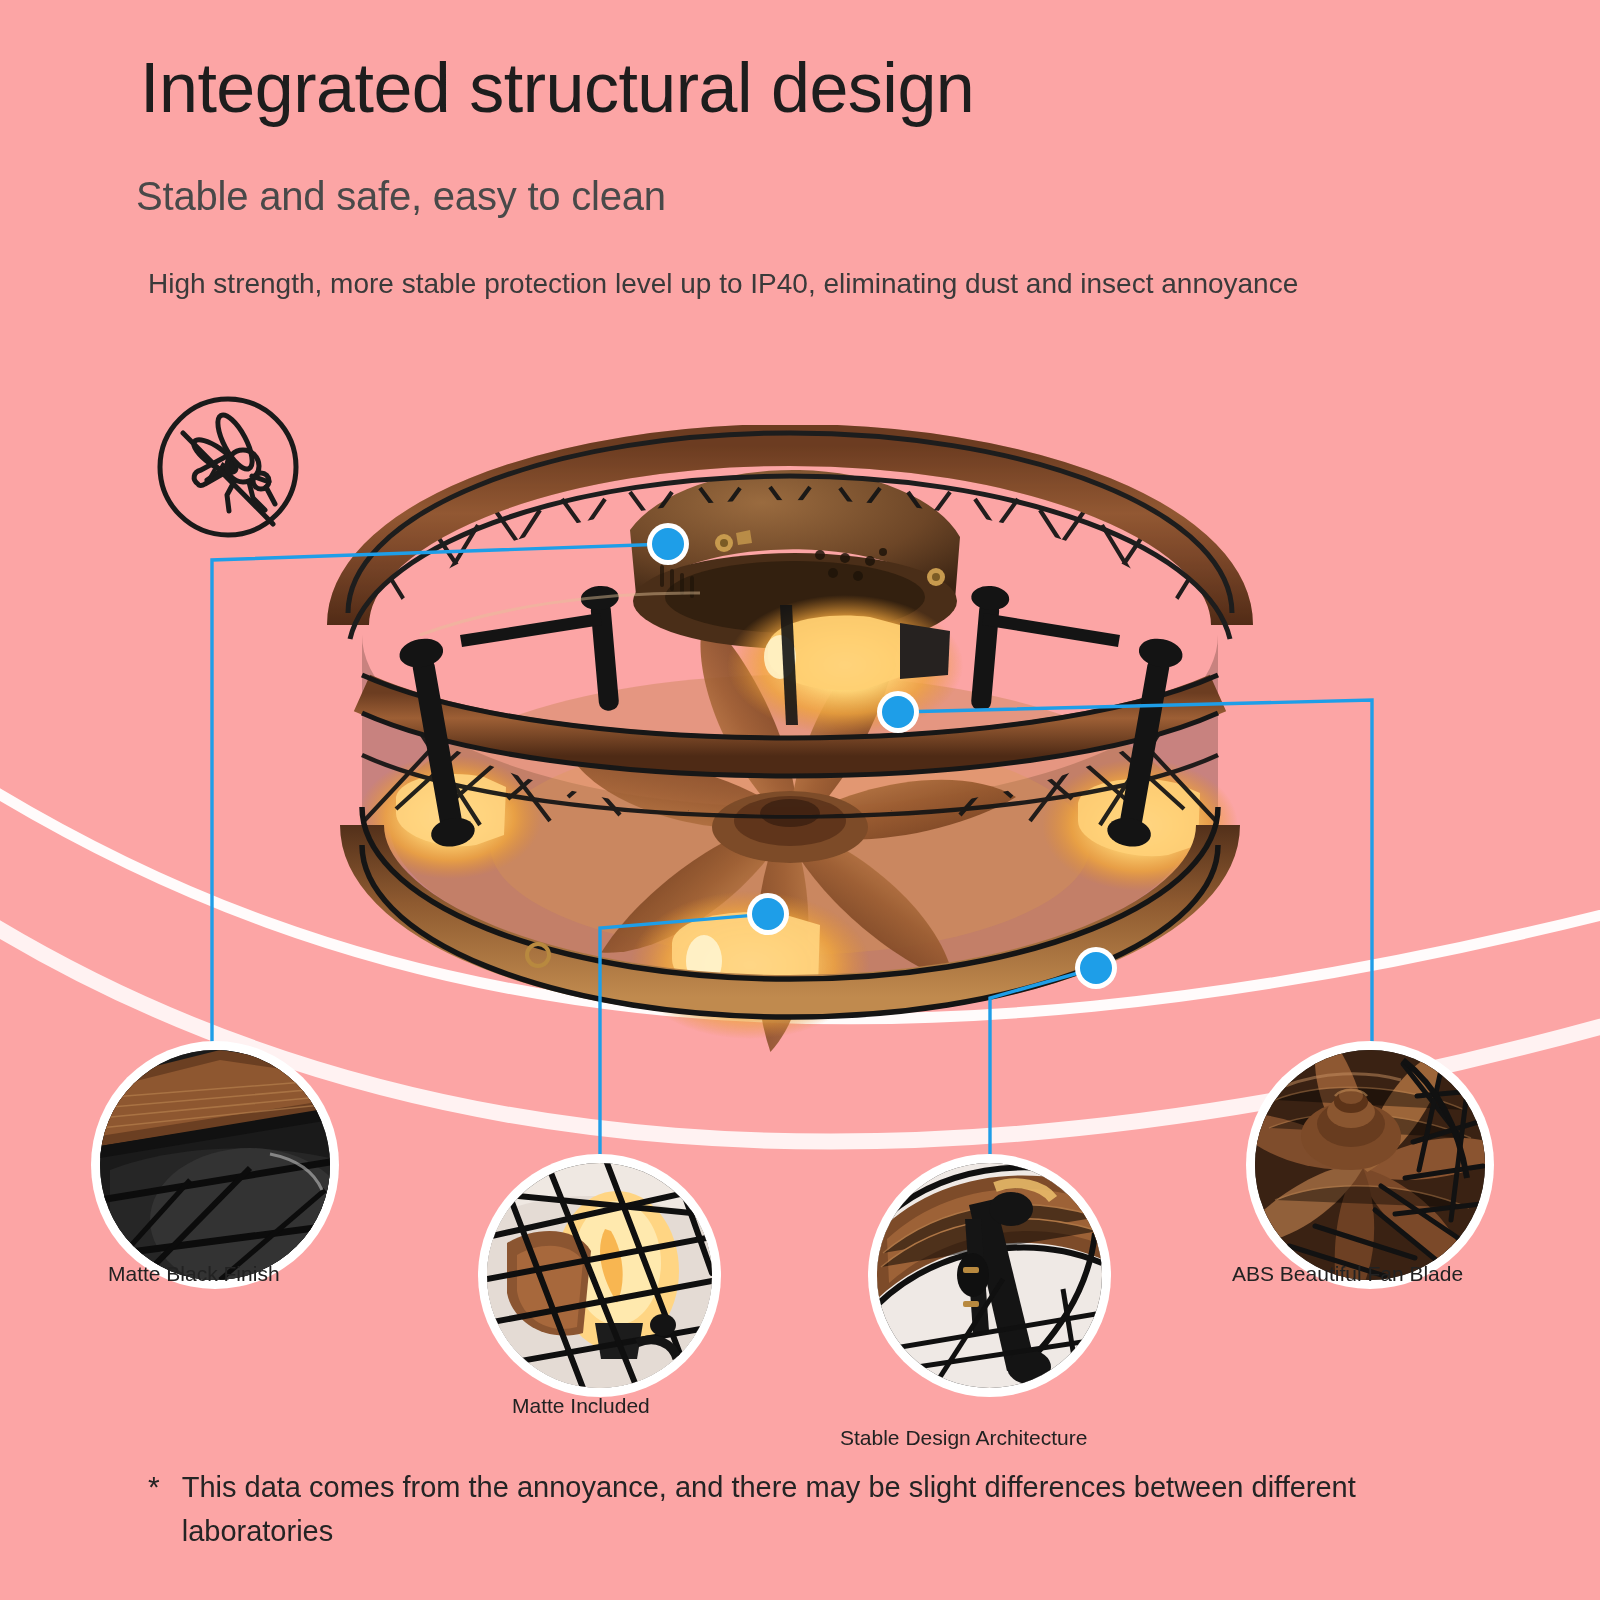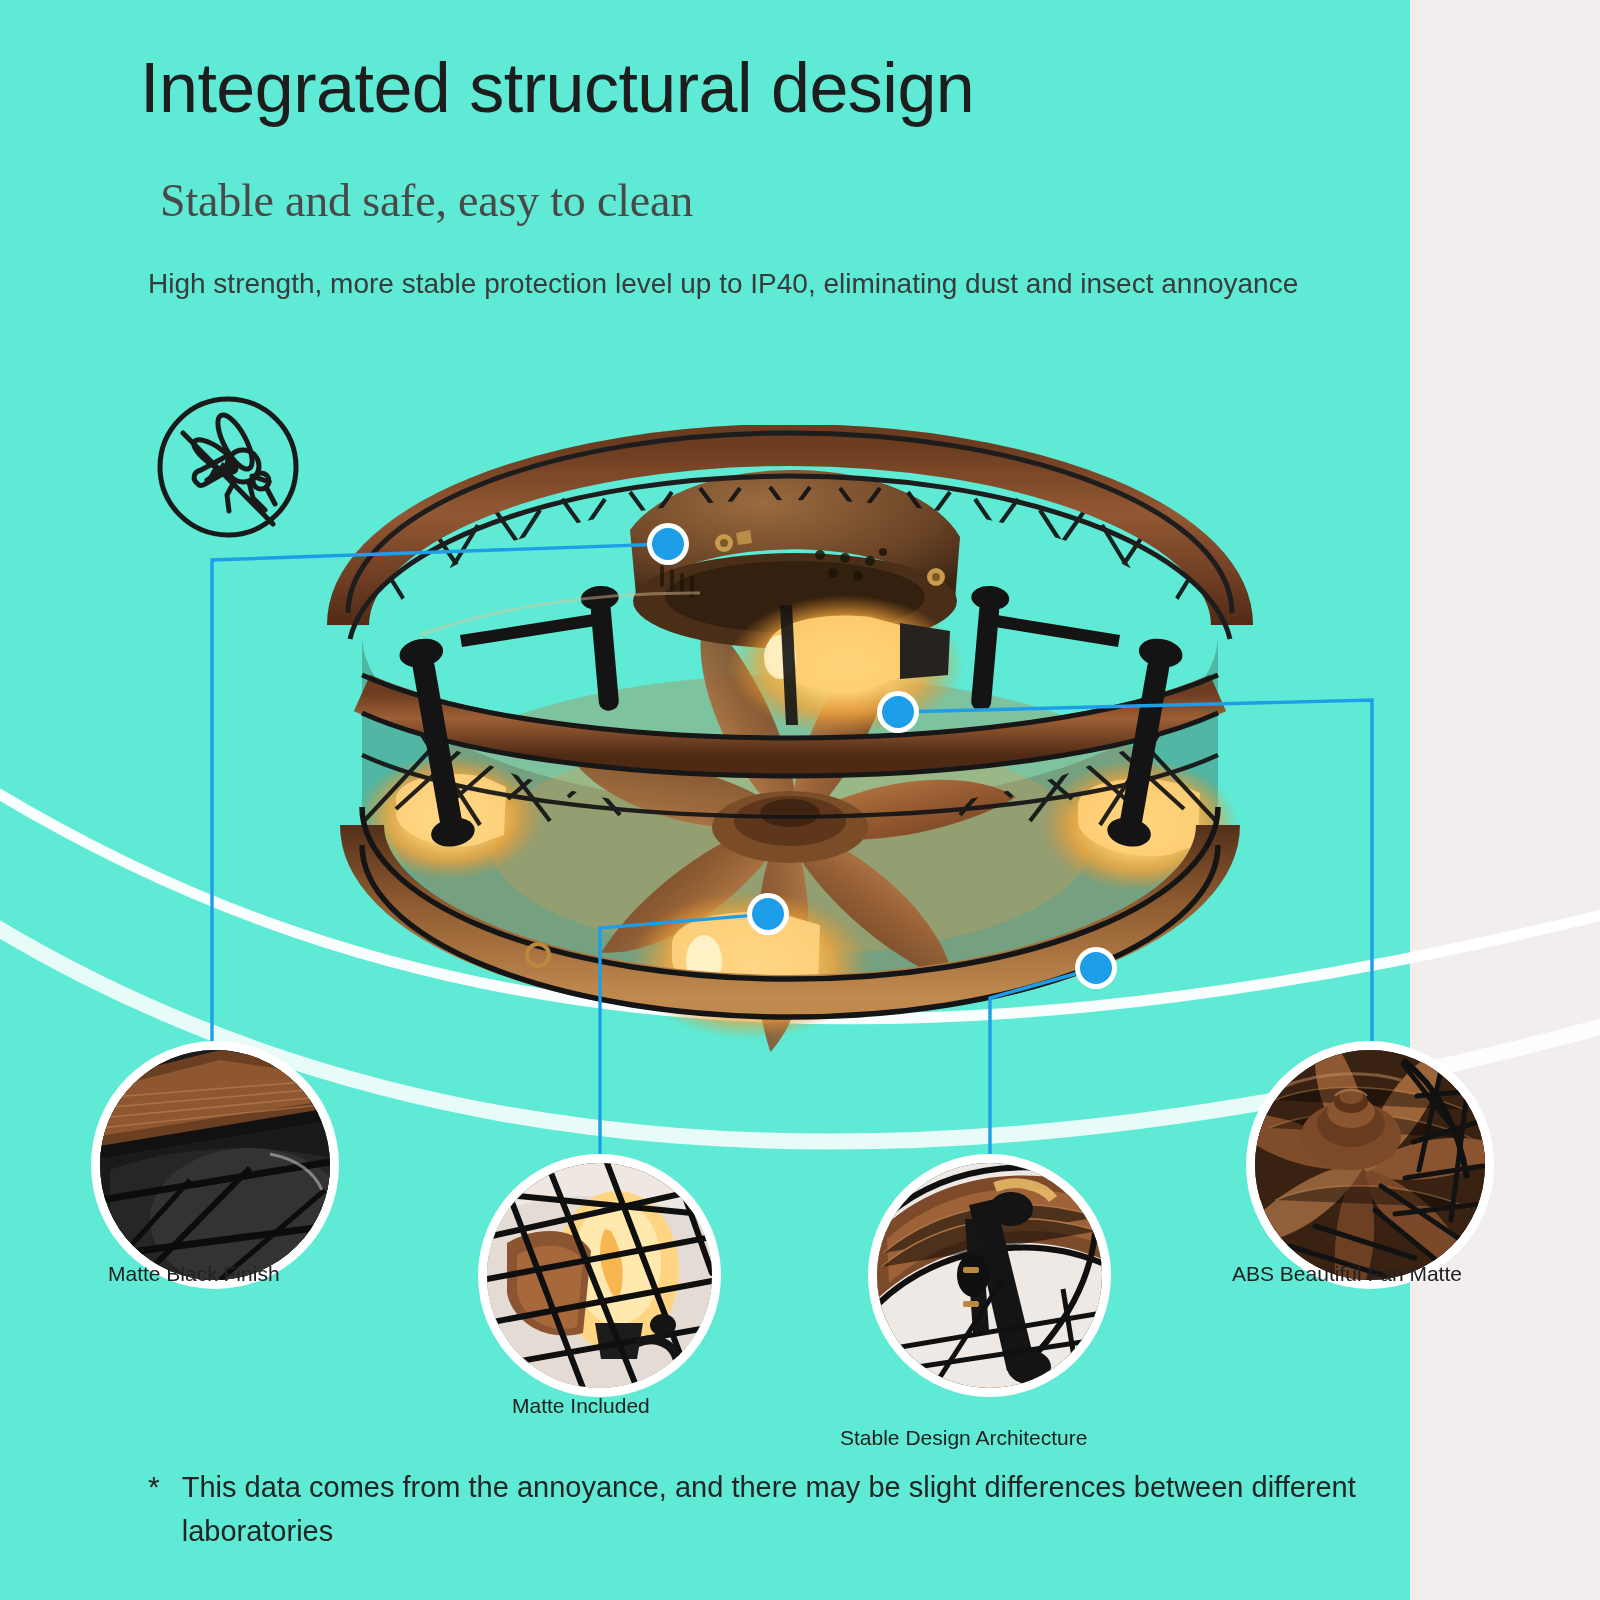--- a/index.html
+++ b/index.html
@@ -6,46 +6,45 @@
   html, body { width: 1600px; height: 1600px; }
   body {
     font-family: "Liberation Sans", sans-serif;
     background: #f3eeee;
     position: relative;
     overflow: hidden;
   }
   #stage {
     position: absolute;
     left: 0; top: 0;
-    width: 1410px; height: 1600px;
-    background: #5eead4;
+    width: 1600px; height: 1600px;
+    background: #fca5a5;
   }
 
   
   .bg-arcs { position: absolute; left: 0; top: 0; width: 1600px; height: 1600px; pointer-events: none; }
 
   
   .title {
     position: absolute;
     left: 140px; top: 48px;
     font-size: 70px;
     font-weight: 400;
     color: #1d1d1d;
     letter-spacing: -0.5px;
     white-space: nowrap;
   }
   .subtitle {
     position: absolute;
-    left: 160px; top: 174px;
-    font-size: 46px;
+    left: 136px; top: 174px;
+    font-size: 40px;
     font-weight: 400;
     color: #494949;
     letter-spacing: -0.2px;
     white-space: nowrap;
-    font-family: Liberation Serif, serif;
   }
   .desc {
     position: absolute;
     left: 148px; top: 264px;
     width: 1280px;
     font-size: 28px;
     line-height: 1.42;
     color: #3a3a3a;
   }
 
@@ -492,20 +491,20 @@
         <path d="M 214 26 L 196 170"></path>
         <path d="M 126 136 L 206 190"></path>
         <path d="M 120 160 L 186 214"></path>
         <path d="M 60 176 L 160 208"></path>
         <path d="M 34 196 L 130 226"></path>
       </g>
       <path d="M 148 10 C 184 38 204 80 212 128" fill="none" stroke="#111" stroke-width="6"></path>
       <path d="M 30 36 C 66 22 110 20 146 30" fill="none" stroke="#c59062" stroke-width="3" opacity="0.5"></path>
     </svg>
   </div>
-  <div class="thumb-label" style="left:1232px; top:1262px;">ABS Beautiful Fan Matte</div>
+  <div class="thumb-label" style="left:1232px; top:1262px;">ABS Beautiful Fan Blade</div>
 
   <div class="footnote">
     <span class="star">*</span>
     <span>This data comes from the annoyance, and there may be slight differences between different laboratories</span>
   </div>
 
 </div>
 
 </body></html>

